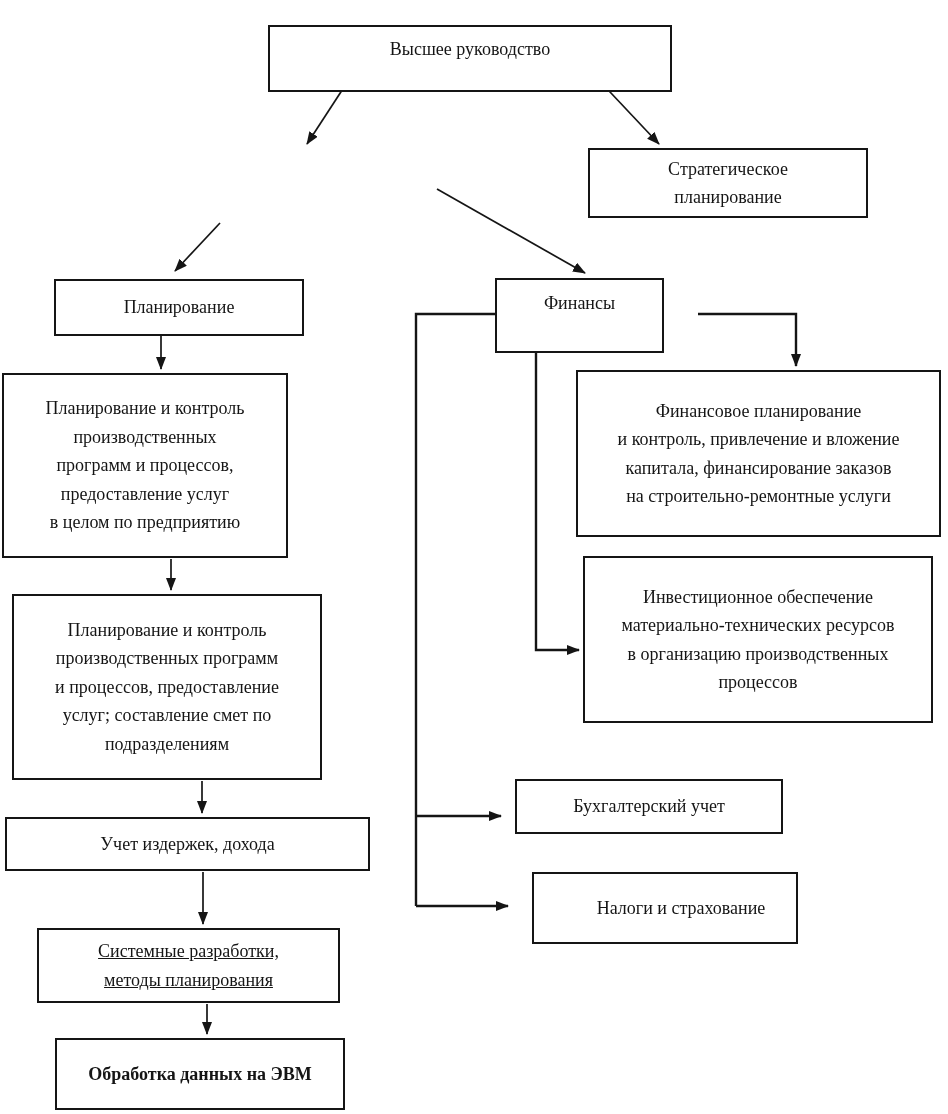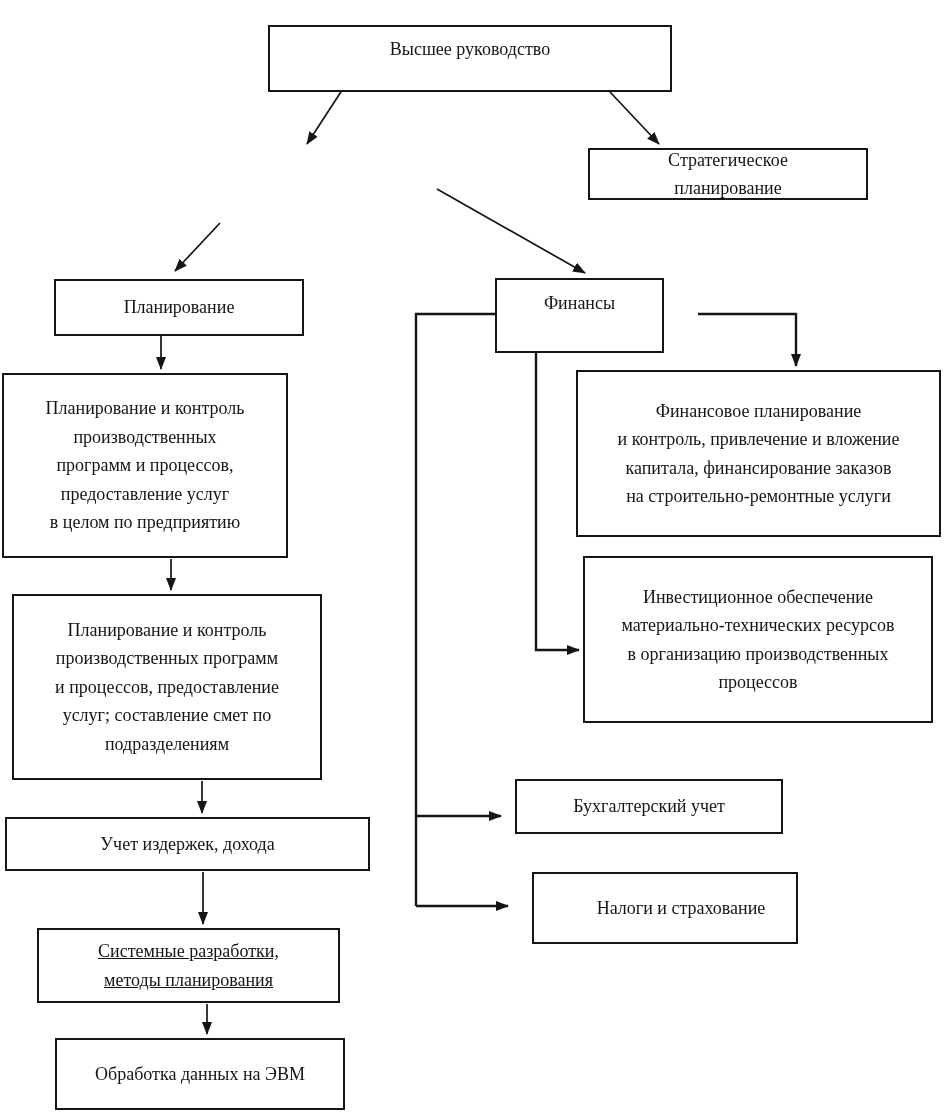--- a/index.html
+++ b/index.html
@@ -29,28 +29,28 @@
     text-align: center;
     white-space: pre-line;
     font-size: 18px;
     line-height: 1.58;
     padding: 2px 8px;
   }
   .align-top { align-items: flex-start; }
 
   .n-top            { left: 268px; top: 4px;    width: 404px; height: 67px;  padding-top: 8px; margin-top: 21px; }
   .n-ctrl-fin       { left: 183px; top: 148px;  width: 254px; height: 74px;  padding-top: 13px; }
-  .n-strategic      { left: 588px; top: 148px;  width: 280px; height: 52px; }
+  .n-strategic      { left: 588px; top: 148px;  width: 280px; height: 70px; }
   .n-controlling    { left: 54px;  top: 279px;  width: 250px; height: 57px; }
   .n-finance        { left: 495px; top: 278px;  width: 169px; height: 75px;  padding-top: 9px; }
   .n-plan1          { left: 2px;   top: 373px;  width: 286px; height: 185px; }
   .n-plan2          { left: 12px;  top: 594px;  width: 310px; height: 186px; }
   .n-cost           { left: 5px;   top: 817px;  width: 365px; height: 54px; }
   .n-sysdev         { left: 37px;  top: 928px;  width: 303px; height: 75px; text-decoration: underline; }
-  .n-dataproc       { left: 55px;  top: 1038px; width: 290px; height: 72px; }
+  .n-dataproc       { left: 55px;  top: 1038px; width: 290px; height: 72px; font-weight: bold; }
   .n-finplan        { left: 576px; top: 370px;  width: 365px; height: 167px; }
   .n-invest         { left: 583px; top: 556px;  width: 350px; height: 167px; }
   .n-accounting     { left: 515px; top: 779px;  width: 268px; height: 55px; }
   .n-taxes          { left: 532px; top: 872px;  width: 266px; height: 72px; padding-left: 40px; }
 
   .edge { stroke: #151515; fill: none; }
   .edge-thin  { stroke-width: 1.7px; }
   .edge-thick { stroke-width: 2.4px; }
 </style>
 </head>

